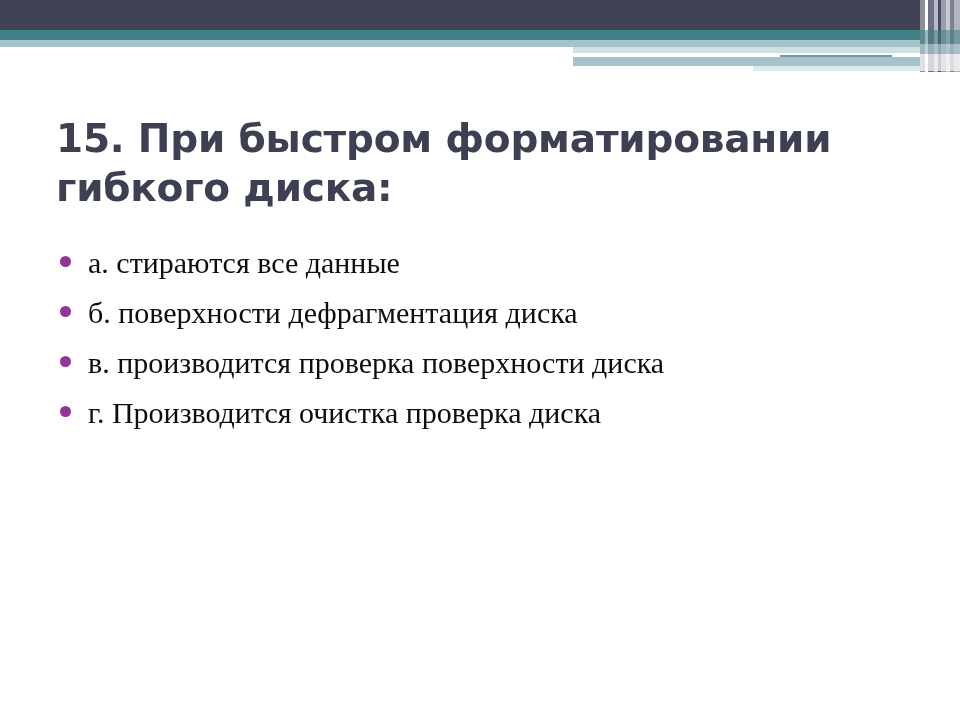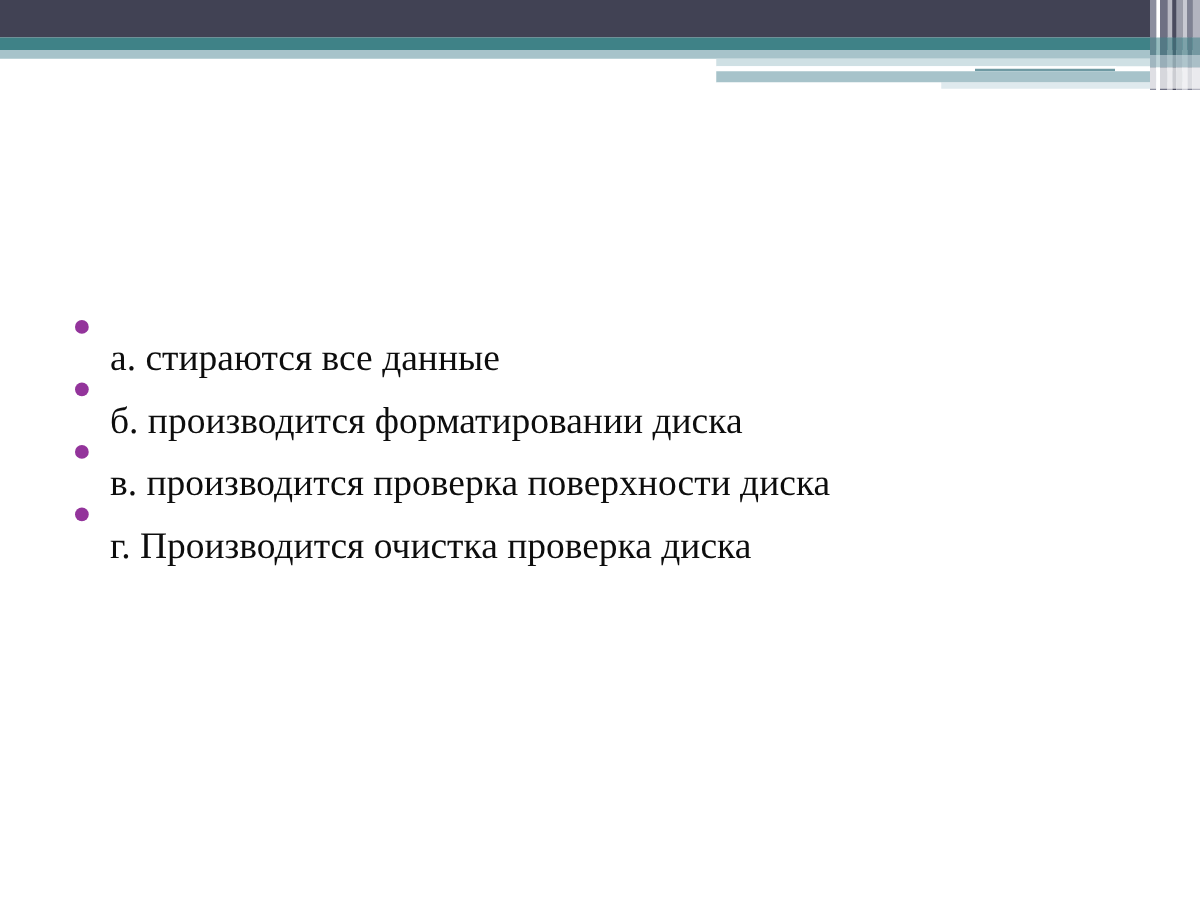--- a/index.html
+++ b/index.html
@@ -167,21 +167,20 @@
     border-radius: 50%;
     background: #93349b;
     margin-top: 13px;
     margin-right: 17px;
   }
   .bullet-text {
     font-family: "Liberation Serif", "DejaVu Serif", serif;
     font-size: 30px;
     line-height: 40px;
     color: #0d0d0d;
-    margin-top: 24px;
   }
 </style>
 </head>
 <body>
 
 <div class="slide">
 
   <div class="banner">
     <div class="band-navy"></div>
     <div class="band-teal"></div>
@@ -205,29 +204,30 @@
         <div class="vs" style="left: 21px; width: 5px; background: rgb(155, 157, 170);"></div>
         <div class="vs" style="left: 26px; width: 4px; background: rgb(200, 201, 210);"></div>
         <div class="vs" style="left: 30px; width: 4px; background: rgb(127, 129, 147);"></div>
         <div class="vs" style="left: 34px; width: 6px; background: rgb(179, 180, 192);"></div>
         <div style="position: absolute; left: 0px; top: 30px; width: 40px; height: 14px; background: rgb(63, 130, 135); opacity: 0.55;"></div>
         <div style="position: absolute; left: 0px; top: 44px; width: 40px; height: 10px; background: rgb(167, 195, 202); opacity: 0.75;"></div>
         <div style="position: absolute; left: 0px; top: 54px; width: 40px; height: 17px; background: rgb(255, 255, 255); opacity: 0.72;"></div>
       </div>
   </div>
 
+  <h1 class="title">15. При быстром форматировании гибкого диска:</h1>
 
   <ul class="bullets">
     <li class="bullet-row">
       <span class="bullet-dot"></span>
       <span class="bullet-text">а. стираются все данные</span>
     </li>
     <li class="bullet-row">
       <span class="bullet-dot"></span>
-      <span class="bullet-text">б. производится форматировании диска</span>
+      <span class="bullet-text">б. поверхности дефрагментация диска</span>
     </li>
     <li class="bullet-row">
       <span class="bullet-dot"></span>
       <span class="bullet-text">в. производится проверка поверхности диска</span>
     </li>
     <li class="bullet-row">
       <span class="bullet-dot"></span>
       <span class="bullet-text">г. Производится очистка проверка диска</span>
     </li>
   </ul>

